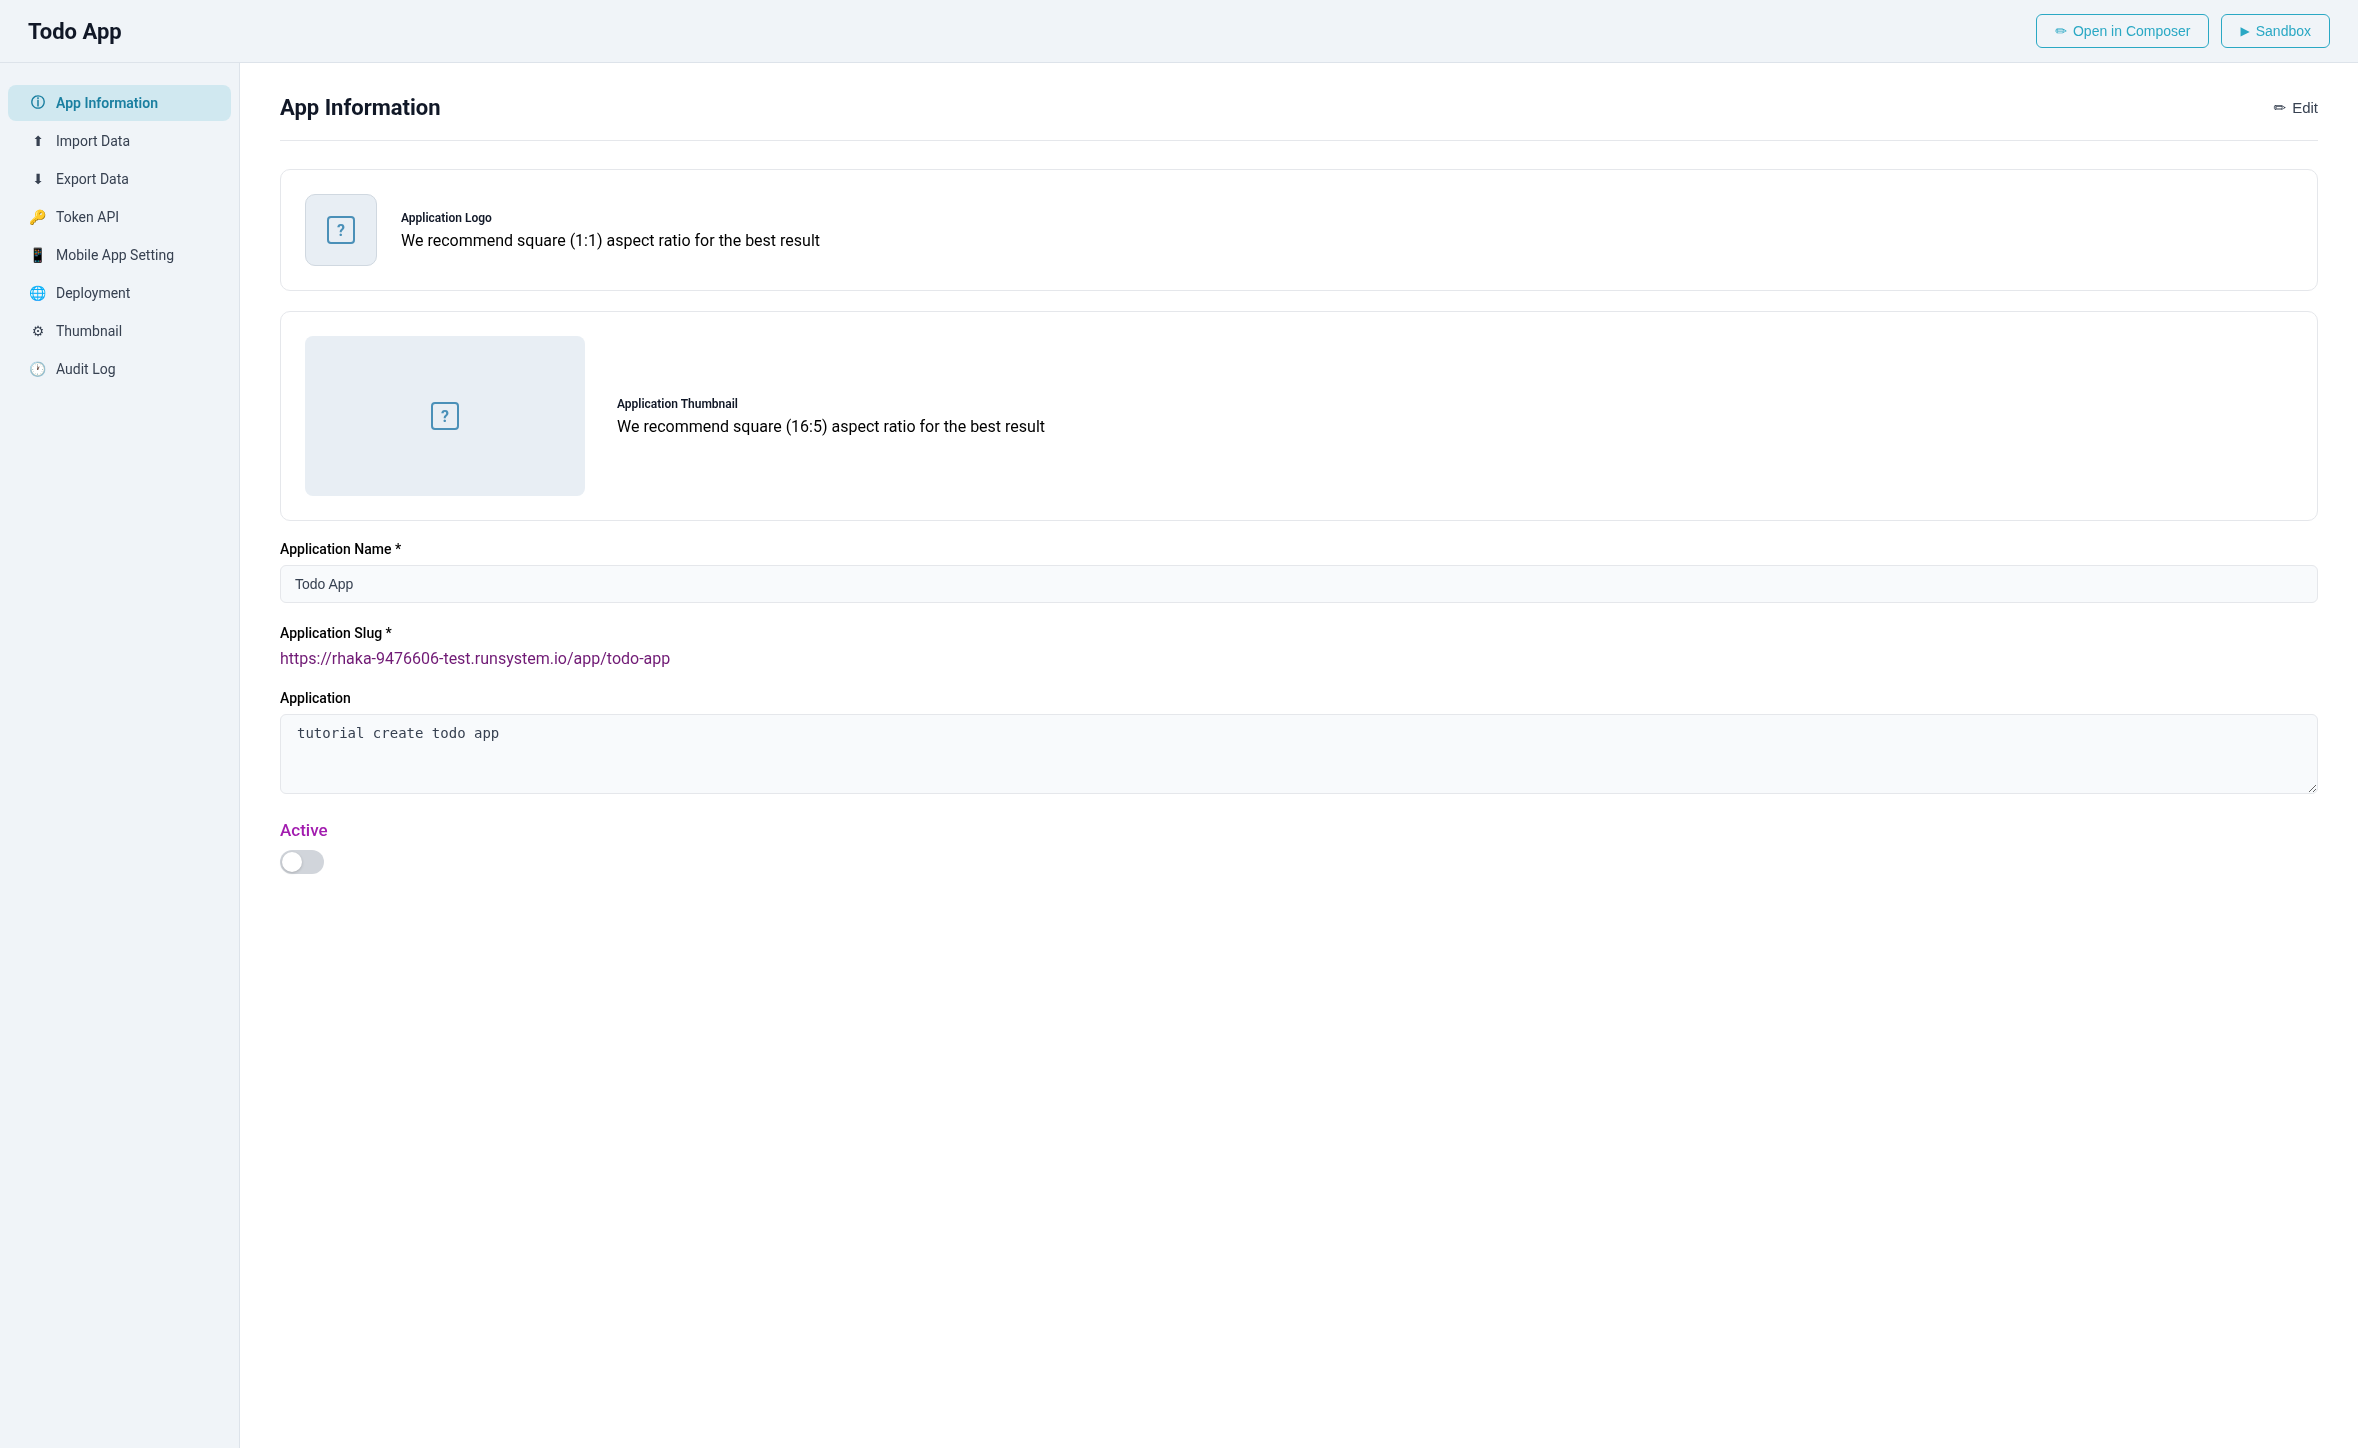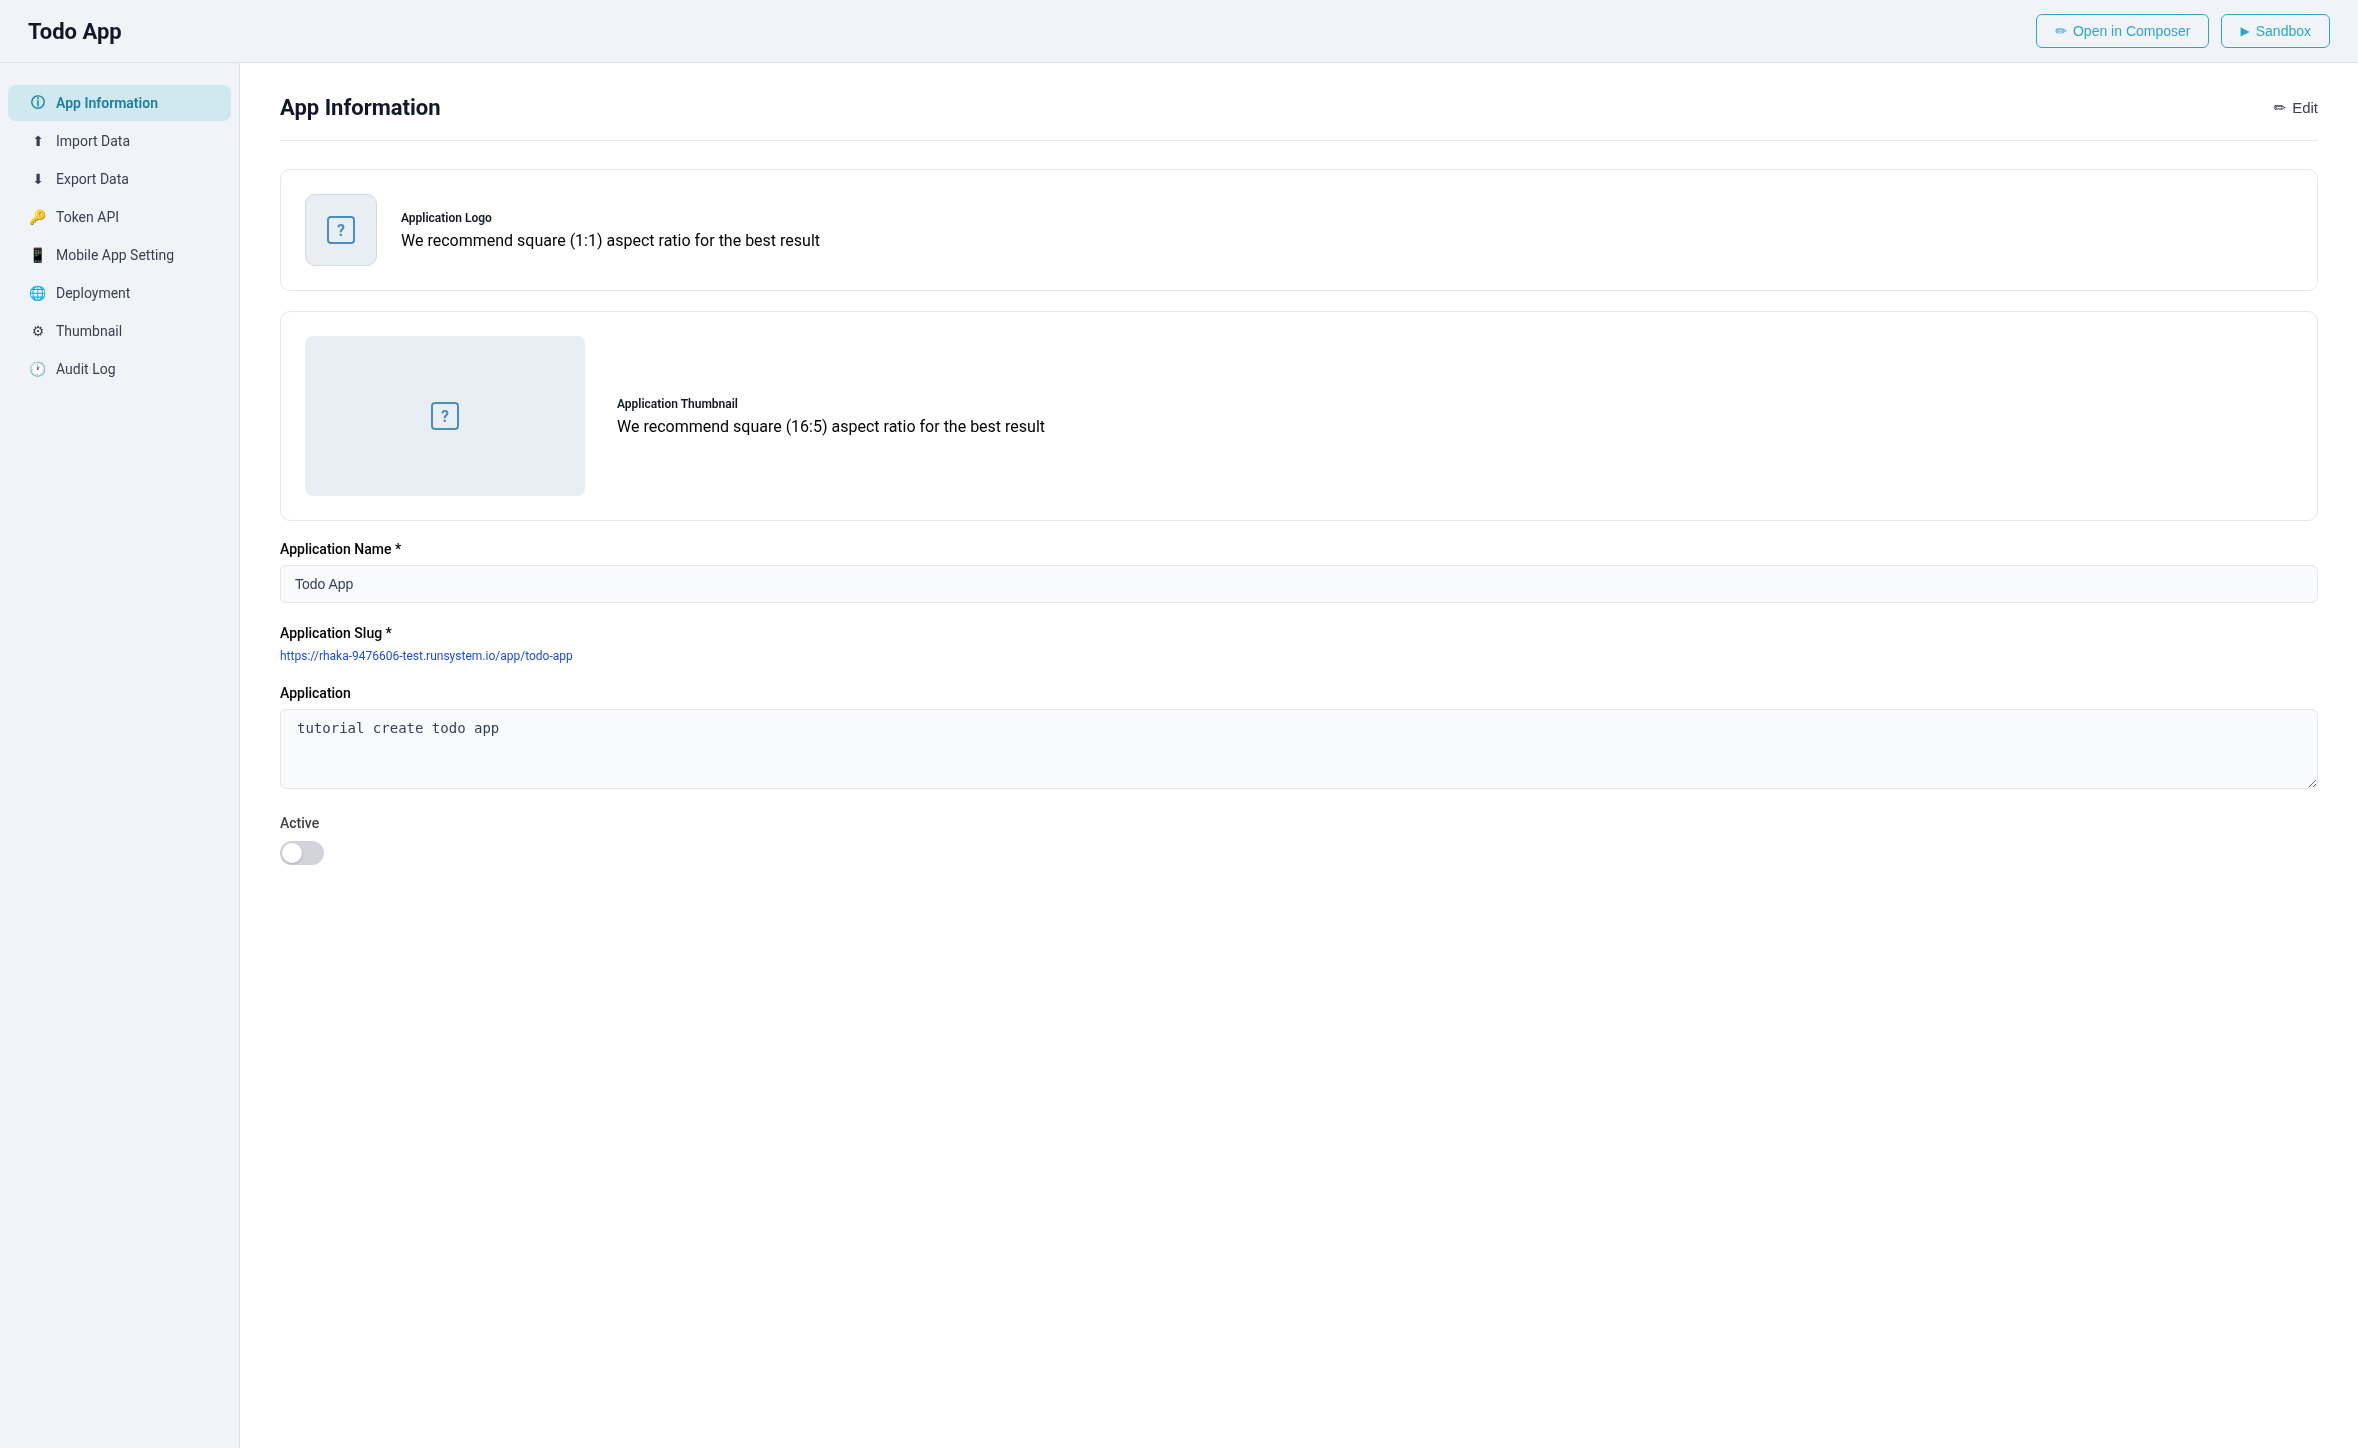--- a/index.html
+++ b/index.html
@@ -219,34 +219,34 @@
       border: 1.5px solid #e5e7eb;
       border-radius: 6px;
       background: #f8fafc;
       font-size: 14px;
       color: #374151;
       resize: vertical;
       min-height: 80px;
       outline: none;
     }
     .url-hint {
-      font-size: 12px;
-      color: #1d4ed8;
+      font-size: 16px;
+      color: #701a75;
     }
 
     
     .toggle-container {
       display: flex;
       flex-direction: column;
       gap: 10px;
     }
     .toggle-label {
-      font-size: 14px;
+      font-size: 17px;
       font-weight: 500;
-      color: #404040;
+      color: #a21caf;
     }
     .toggle {
       width: 44px;
       height: 24px;
       background: #d1d5db;
       border-radius: 12px;
       position: relative;
       cursor: pointer;
     }
     .toggle::after {

